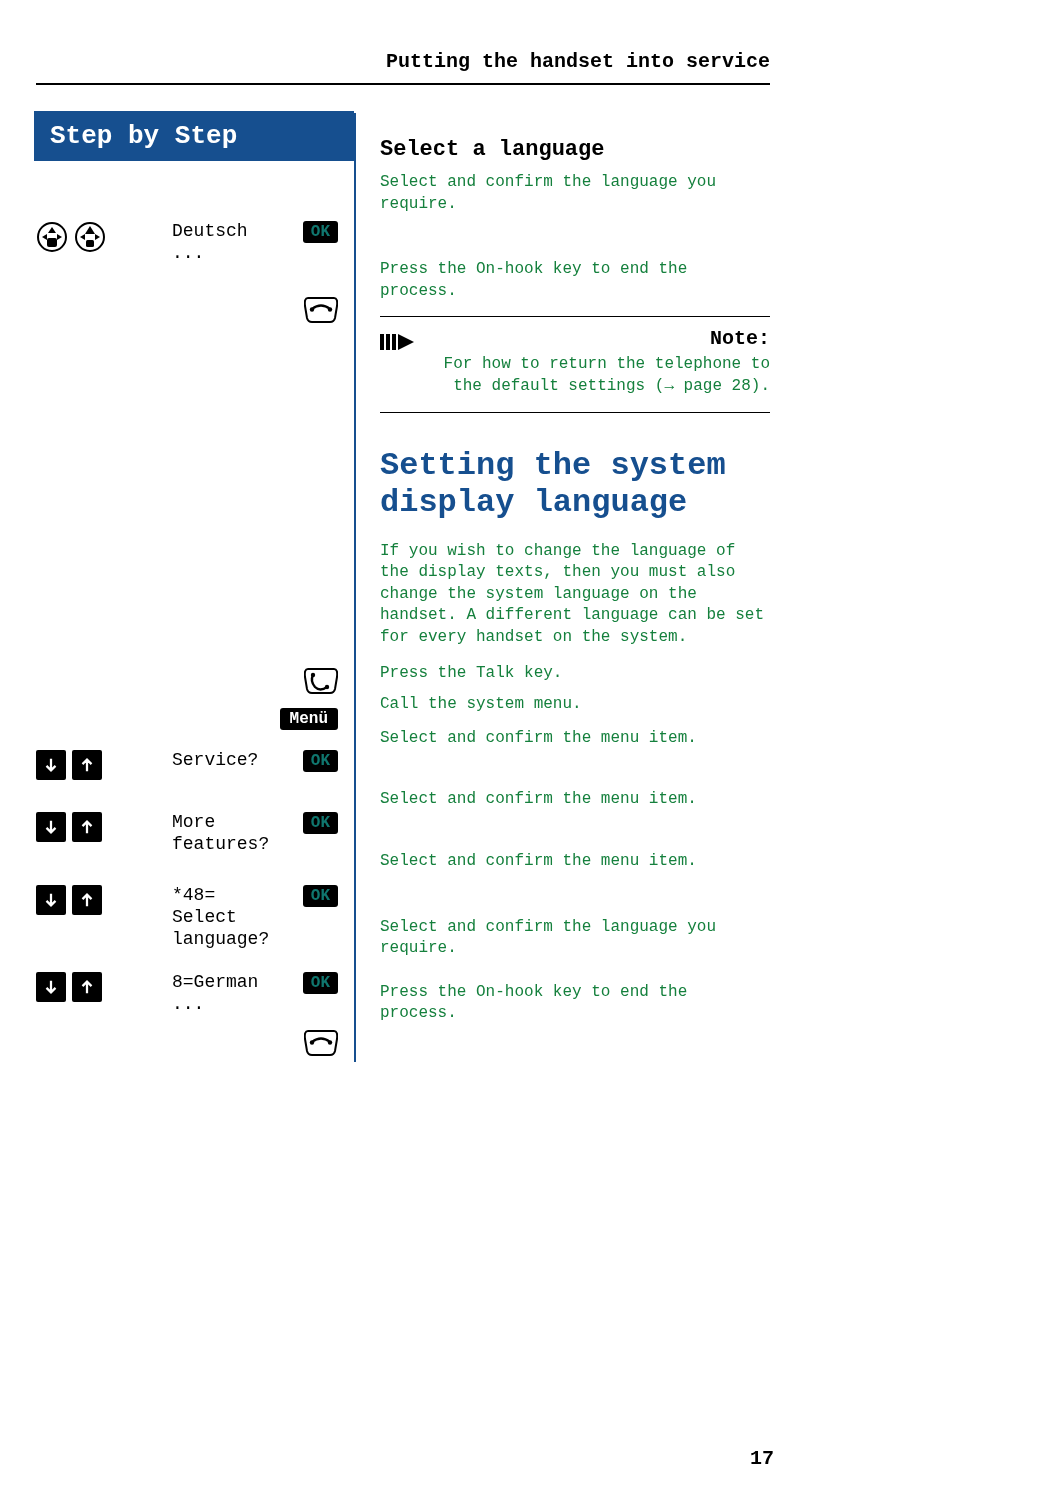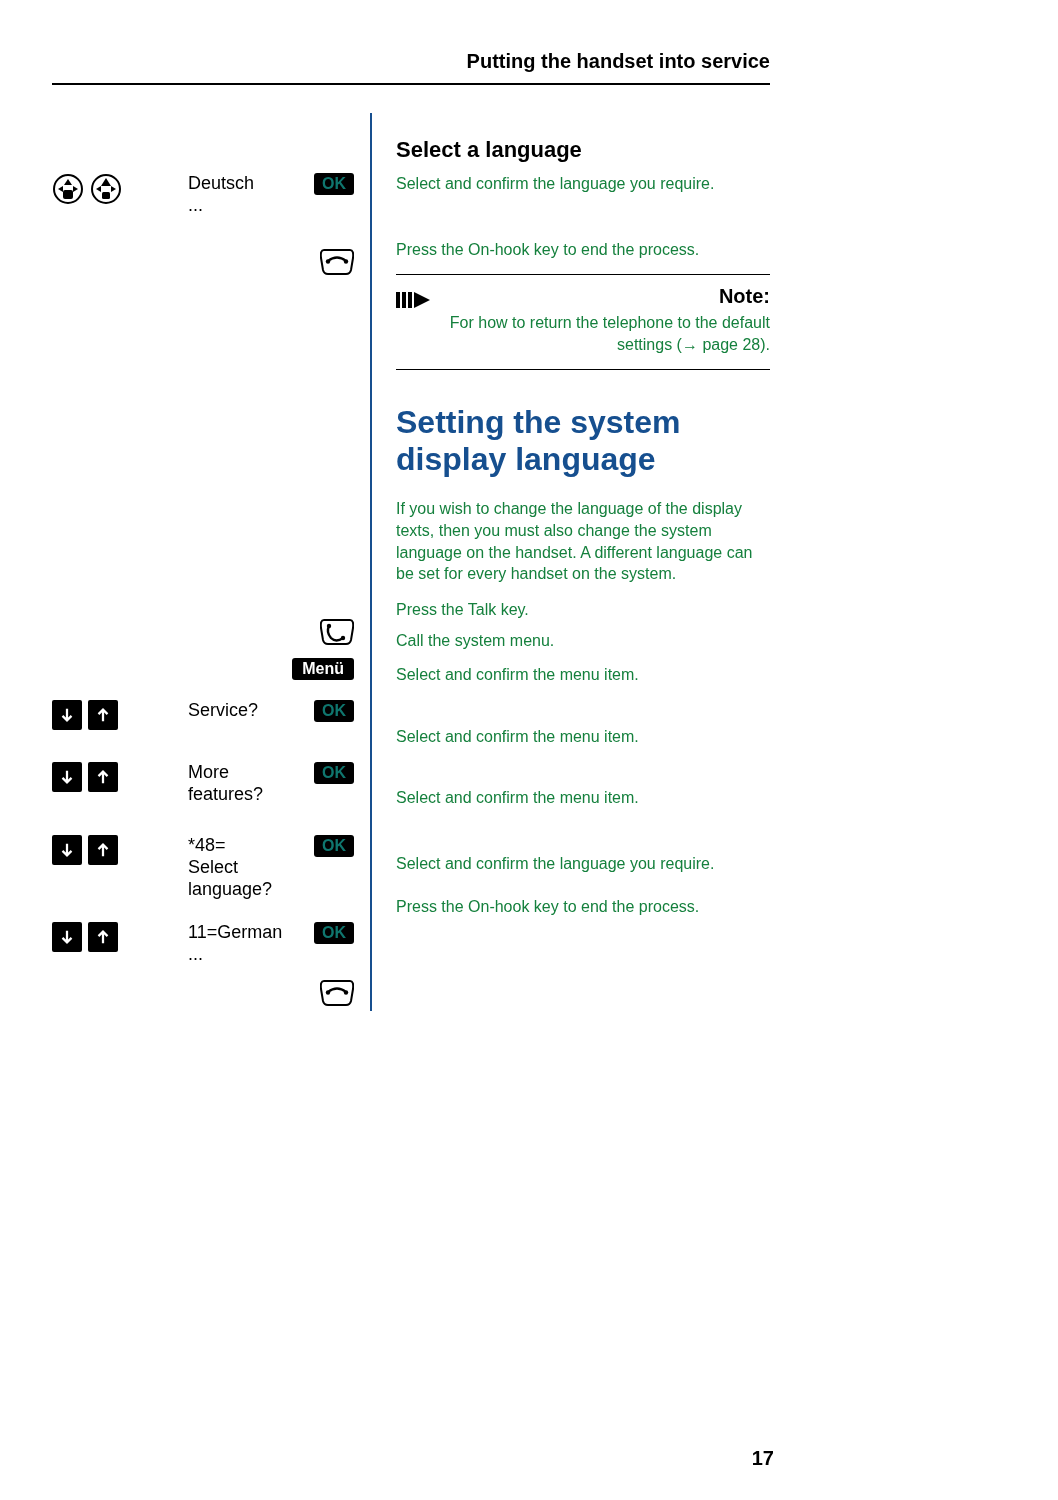--- a/index.html
+++ b/index.html
@@ -6,22 +6,23 @@
   body {
     margin: 0;
     font-family: Arial, Helvetica, sans-serif;
     background: #fff;
     color: #000;
     width: 1058px;
   }
   .page {
     width: 850px;
     min-height: 1500px;
-    padding: 50px 80px 30px 52px;
+    padding: 50px 80px 30px 36px;
     position: relative;
+    font-family: Liberation Mono, monospace;
   }
   .top-header {
     text-align: right;
     font-weight: bold;
     font-size: 20px;
     padding-bottom: 10px;
     border-bottom: 2px solid #000;
     margin-bottom: 28px;
   }
   .two-col {
@@ -144,20 +145,21 @@
 </style>
 </head>
 <body>
 
 <div class="page">
   <div class="top-header">Putting the handset into service</div>
 
   <div class="two-col">
 
     <div class="left">
+      <div class="step-banner">Step by Step</div>
 
       <div class="spacer-lg"></div>
 
       <div class="row">
         <div class="icons">
           <span class="squircle-key">
             <svg width="32" height="32" viewBox="0 0 32 32">
                 <circle cx="16" cy="16" r="14" fill="none" stroke="#000" stroke-width="2"></circle>
                 <rect x="11" y="17" width="10" height="9" rx="2" fill="#000"></rect>
                 <polygon points="16,6 12,12 20,12" fill="#000"></polygon>
@@ -291,21 +293,21 @@
                 <path d="M10 3v12M5 11l5 5 5-5" stroke="#fff" stroke-width="2.5" fill="none"></path>
               </svg>
             </span>
           <span class="arrow-box">
               <svg viewBox="0 0 20 20">
                 <path d="M10 17V5M5 9l5-5 5 5" stroke="#fff" stroke-width="2.5" fill="none"></path>
               </svg>
             </span>
         </div>
         <div class="menu-text">
-          <span>11=German</span><br>
+          <span>8=German</span><br>
           <span>...</span>
         </div>
         <div class="btn-col">
             <span class="ok-btn">OK</span>
           </div>
       </div>
 
       <div class="row" style="margin-top:12px;">
         <div class="icons"></div>
           <div class="menu-text"></div>

